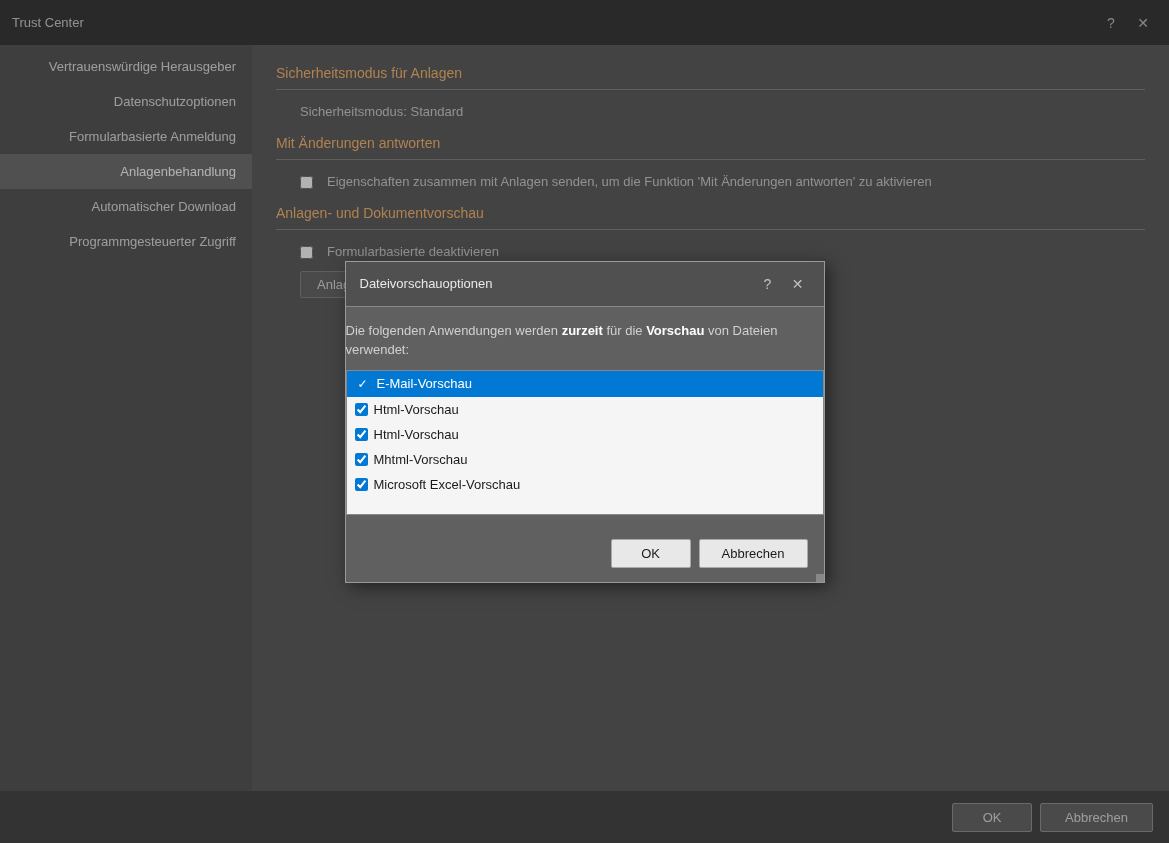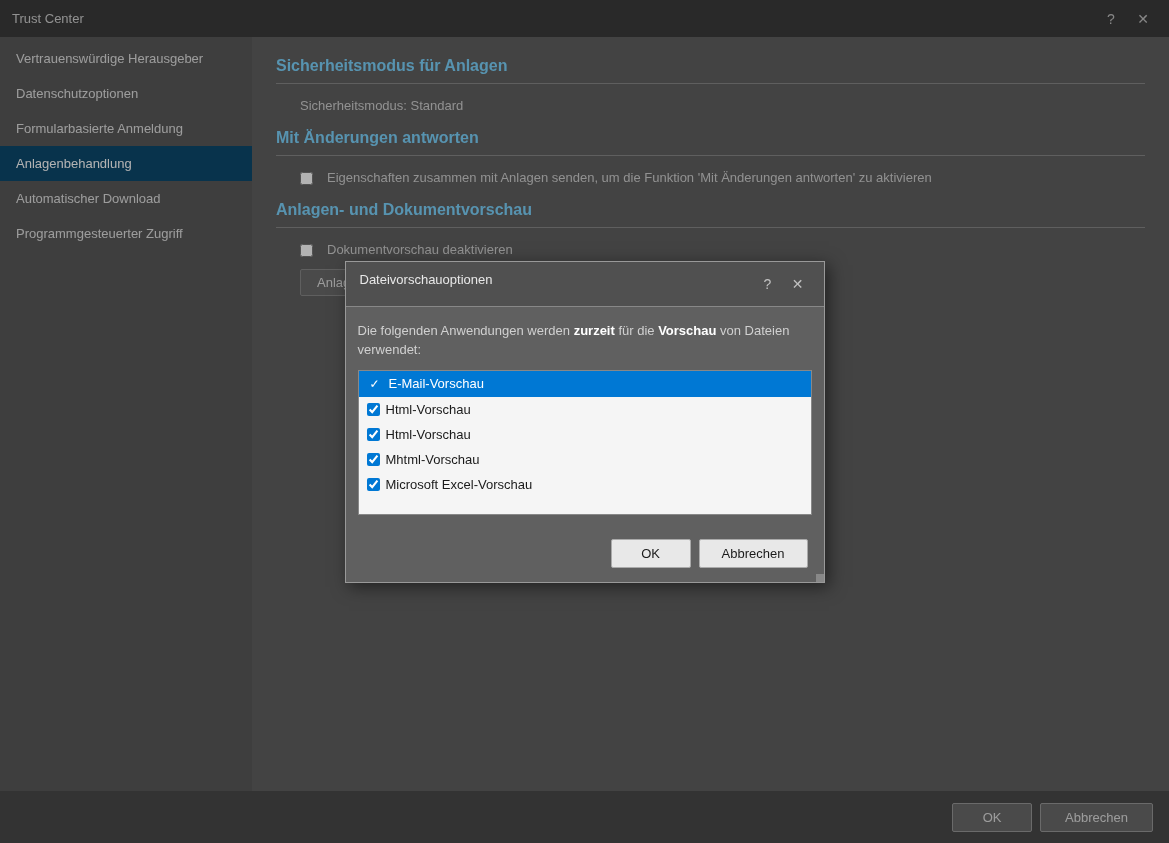--- a/index.html
+++ b/index.html
@@ -14,21 +14,21 @@
     }
     .main-window {
       width: 1169px;
       height: 843px;
       background: #595959;
       display: flex;
       flex-direction: column;
     }
     .title-bar {
       background: #3c3c3c;
-      height: 37px;
+      height: 45px;
       display: flex;
       align-items: center;
       justify-content: space-between;
       padding: 0 12px;
       flex-shrink: 0;
     }
     .title-bar-title {
       color: #d0d0d0;
       font-size: 13px;
     }
@@ -59,36 +59,37 @@
       background: #5a5a5a;
       flex-shrink: 0;
       padding: 4px 0;
     }
     .sidebar-item {
       padding: 10px 16px;
       cursor: pointer;
       color: #e0e0e0;
       font-size: 13px;
       white-space: nowrap;
+      text-align: right;
     }
     .sidebar-item.active {
-      background: #0c4a6e;
+      background: #737373;
       color: #ffffff;
     }
 
     .main-panel {
       flex: 1;
       background: #606060;
       padding: 20px 24px;
       overflow-y: auto;
     }
     .section-title {
-      font-size: 16px;
-      font-weight: bold;
-      color: #7dd3fc;
+      font-size: 14px;
+      font-weight: normal;
+      color: #fdba74;
       margin-bottom: 8px;
     }
     .section-divider {
       border: none;
       border-top: 1px solid #888;
       margin-bottom: 14px;
     }
     .setting-row {
       margin-bottom: 16px;
       color: #d0d0d0;
@@ -153,21 +154,21 @@
       background: #606060;
       border: 1px solid #999;
       box-shadow: 4px 4px 16px rgba(0,0,0,0.5);
       width: 480px;
       padding: 0;
     }
     .dialog-title-bar {
       background: #505050;
       padding: 10px 14px;
       display: flex;
-      align-items: flex-start;
+      align-items: center;
       justify-content: space-between;
       border-bottom: 1px solid #888;
     }
     .dialog-title {
       font-size: 13px;
       color: #e8e8e8;
       font-weight: normal;
     }
     .dialog-title-controls {
       display: flex;
@@ -179,21 +180,21 @@
       color: #c0c0c0;
       font-size: 14px;
       cursor: pointer;
       width: 24px;
       height: 24px;
       display: flex;
       align-items: center;
       justify-content: center;
     }
     .dialog-body {
-      padding: 14px 12px;
+      padding: 14px 0;
     }
     .dialog-desc {
       font-size: 13px;
       color: #d0d0d0;
       margin-bottom: 10px;
       line-height: 1.5;
     }
     .dialog-desc span.highlight {
       color: #ffffff;
       font-weight: bold;
@@ -315,21 +316,21 @@
       <hr class="section-divider">
       <div class="checkbox-row">
         <input type="checkbox" id="reply-changes-cb" style="">
         <label for="reply-changes-cb">Eigenschaften zusammen mit Anlagen senden, um die Funktion 'Mit Änderungen antworten' zu aktivieren</label>
       </div>
 
       <div class="section-title" style="margin-top:16px;">Anlagen- und Dokumentvorschau</div>
       <hr class="section-divider">
       <div class="checkbox-row">
         <input type="checkbox" id="preview-deactivate-cb" style="">
-        <label for="preview-deactivate-cb">Dokumentvorschau deaktivieren</label>
+        <label for="preview-deactivate-cb">Formularbasierte deaktivieren</label>
       </div>
       <div style="padding-left:24px;">
         <button class="btn">Anlagen- und Dokumentvorschau</button>
       </div>
     </div>
   </div>
 
   <div class="bottom-bar">
     <button class="bottom-btn">OK</button>
     <button class="bottom-btn">Abbrechen</button>

